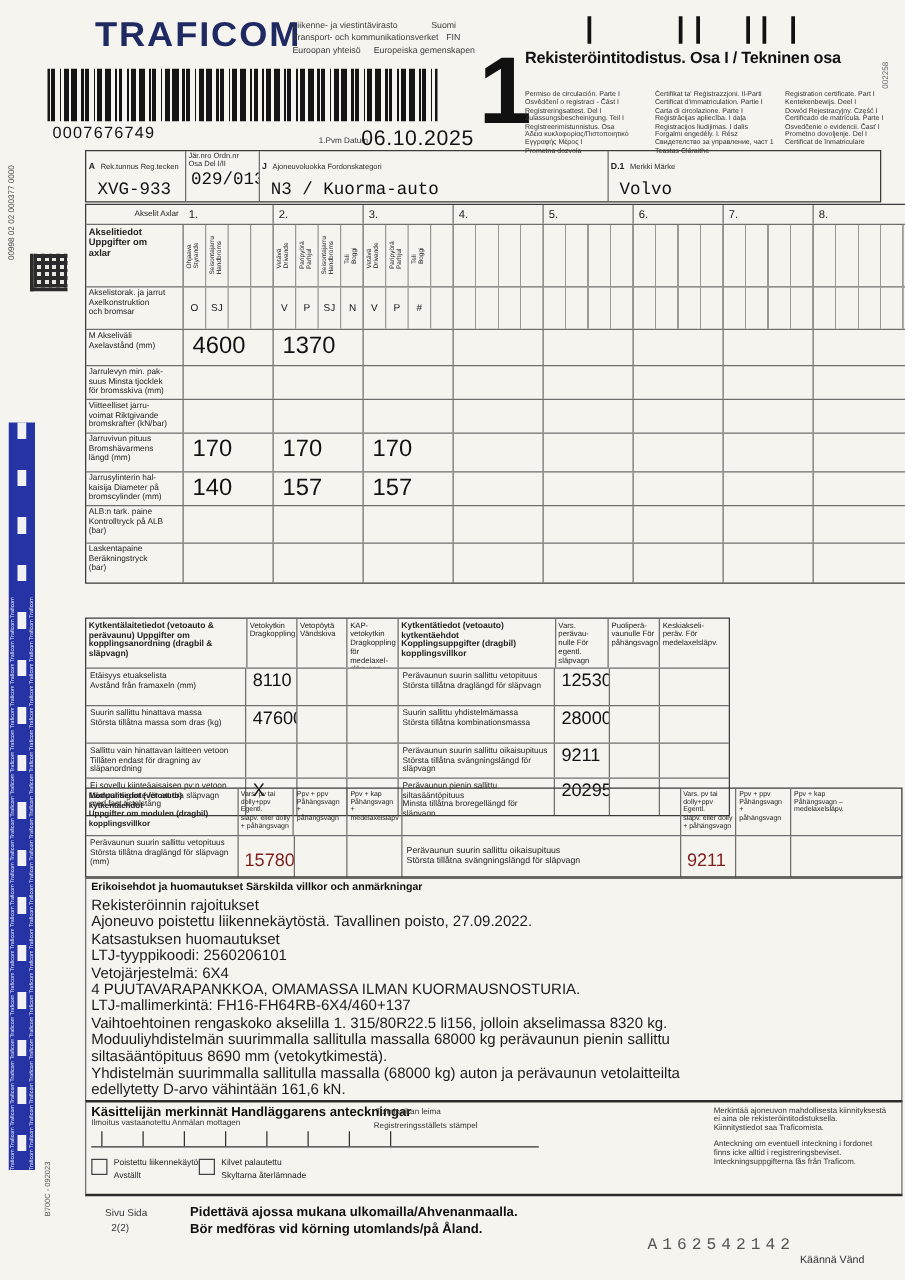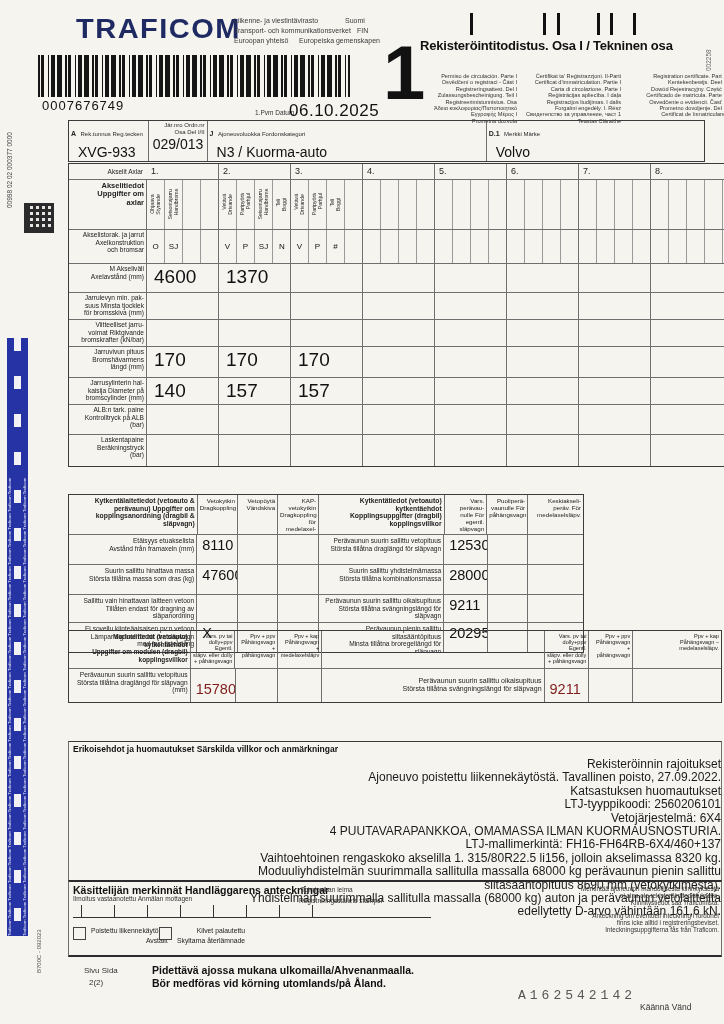--- a/index.html
+++ b/index.html
@@ -1,20 +1,20 @@
 <!DOCTYPE html>
 <html><head>
 <meta charset="utf-8">
 <style>
   * { margin:0; padding:0; box-sizing:border-box; }
   html,body { background:#e7e4df; }
   .page { position:relative; width:724px; height:1024px; background:#f6f4ef;
           font-family:"Liberation Sans",sans-serif; color:#222; overflow:hidden; }
   .abs { position:absolute; }
-  .pre { white-space:pre-line;text-align:right; }
+  .pre { white-space:pre-line; }
   .vert { writing-mode:vertical-rl; transform:rotate(180deg); }
 
   
   .logo { font-size:29px; font-weight:800; color:#1f2a63; letter-spacing:1.5px; transform:scaleY(.95); }
   .agency { font-size:7px; color:#3a3a3a; }
   .bignum { font-size:76px; font-weight:900; color:#111; line-height:66px; }
   .title { font-size:13px; font-weight:bold; color:#111; line-height:15px; letter-spacing:-0.2px; }
   .translations { display:flex; gap:7px; font-size:5.6px; line-height:6.4px; color:#333; }
   .translations > div { width:97px; }
   .barcode { background:repeating-linear-gradient(90deg,#151515 0 2px,#f6f4ef 2px 3px,#151515 3px 6px,#f6f4ef 6px 10px,#151515 10px 11px,#f6f4ef 11px 13px,#151515 13px 17px,#f6f4ef 17px 19px,#151515 19px 24px,#f6f4ef 24px 27px); }
@@ -26,21 +26,21 @@
   .tiny { font-size:6.5px; color:#333; }
 
   
   .tbl { position:absolute; border:1.5px solid #3b3b3b; }
   .trow { display:flex; border-bottom:1px solid #6f6f6f; }
   .trow:last-child { border-bottom:none; }
   .tc { border-right:1px solid #6f6f6f; position:relative; overflow:hidden; }
   .tc:last-child { border-right:none; }
   .fkey { font-size:7px; font-weight:bold; }
   .ftitle { font-size:6px; color:#2b2b2b; line-height:6.6px; }
-  .fval { font-size:14px; color:#111; padding:3px 0 0 9px; }
+  .fval { font-size:14px; color:#111; padding:3px 0 0 9px;font-family:Liberation Mono, monospace; }
 
   
   .axle .tc { width:72px; flex:none; }
   .axle .alab { width:78px; }
   .corner { font-size:6.5px; display:block; text-align:right; padding:4px 4px 0 0; }
   .anum { font-size:9px; padding:2px 0 0 4px; }
   .sect { font-size:7.5px; font-weight:bold; padding:2px 2px; line-height:8.4px; }
   .rlab { font-size:6.6px; line-height:7.6px; padding:1px 2px; }
   .sub { display:flex; }
   .subc { width:18px; flex:none; border-right:1px solid #9a9a9a; display:flex; align-items:center; justify-content:center; }
@@ -534,21 +534,21 @@
       <div class="tc" style="width:223px">
           <div class="clab pre" style="font-size:7px;padding-top:8px">Perävaunun suurin sallittu oikaisupituus
 Största tillåtna svängningslängd för släpvagn</div>
         </div>
       <div class="tc mval" style="width:45px">9211</div>
       <div class="tc" style="width:44px"></div>
       <div class="tc" style="width:88px"></div>
     </div>
   </div>
 
-  <div class="remarks" style="left:68px;top:741px;width:654px;height:179px">
+  <div class="remarks" style="left:68px;top:701px;width:654px;height:179px">
     <div class="rtitle">Erikoisehdot ja huomautukset Särskilda villkor och anmärkningar</div>
     <div class="rlines pre">Rekisteröinnin rajoitukset
 Ajoneuvo poistettu liikennekäytöstä. Tavallinen poisto, 27.09.2022.
 Katsastuksen huomautukset
 LTJ-tyyppikoodi: 2560206101
 Vetojärjestelmä: 6X4
 4 PUUTAVARAPANKKOA, OMAMASSA ILMAN KUORMAUSNOSTURIA.
 LTJ-mallimerkintä: FH16-FH64RB-6X4/460+137
 Vaihtoehtoinen rengaskoko akselilla 1. 315/80R22.5 li156, jolloin akselimassa 8320 kg.
 Moduuliyhdistelmän suurimmalla sallitulla massalla 68000 kg perävaunun pienin sallittu

